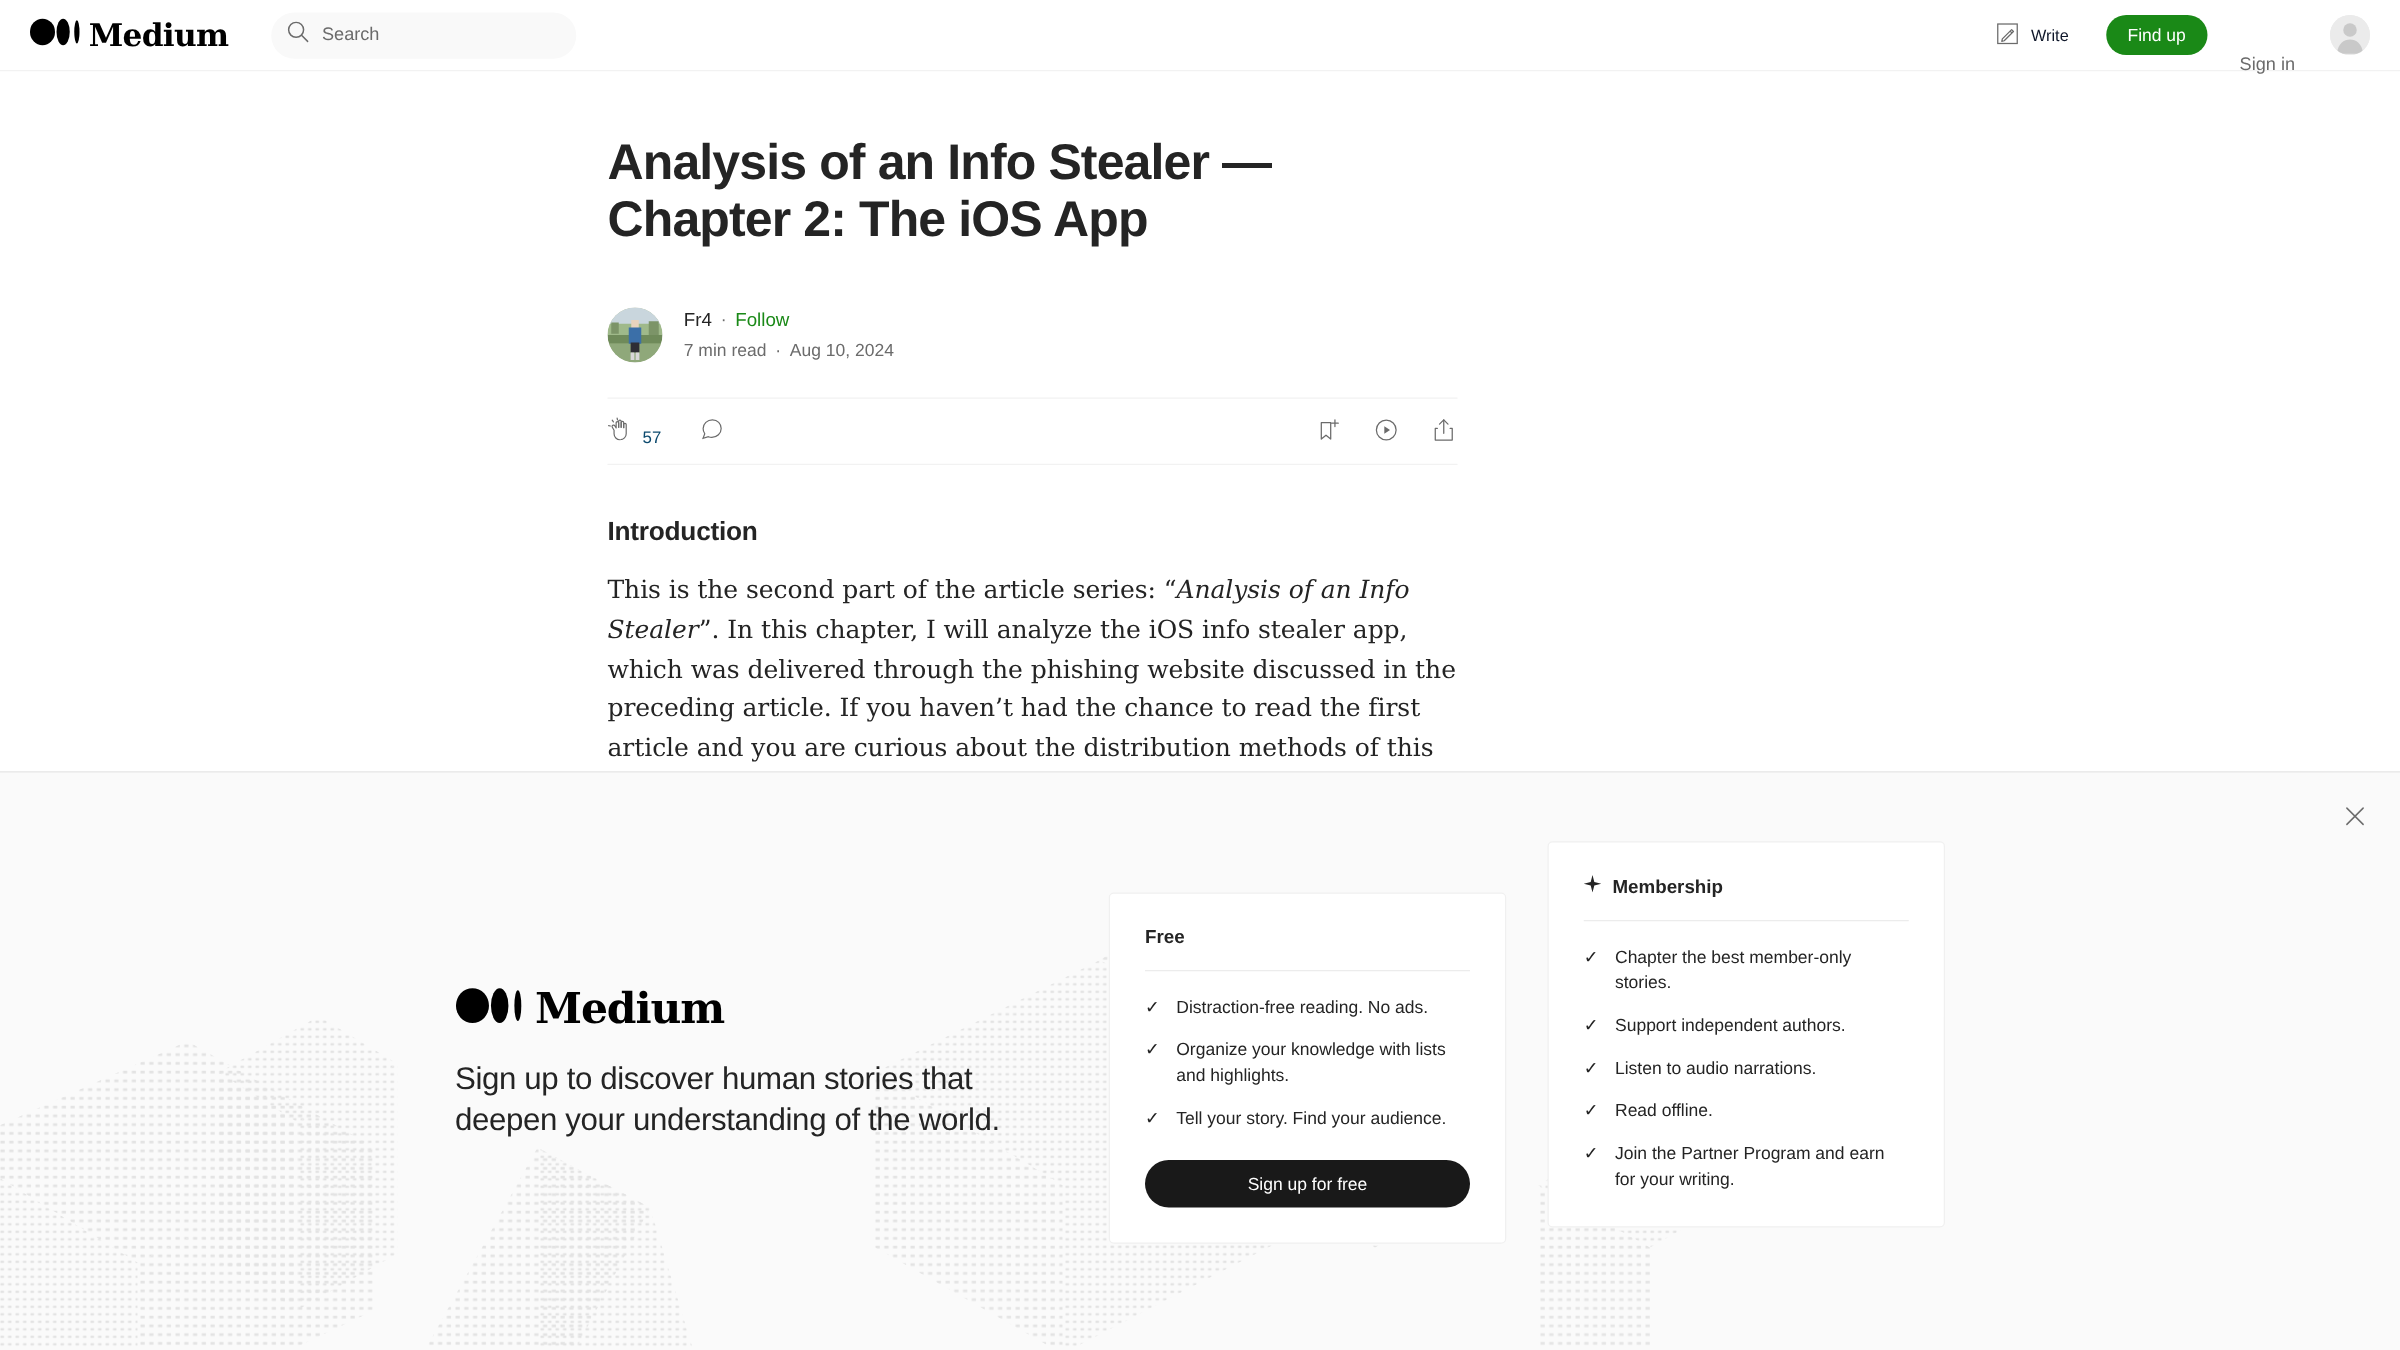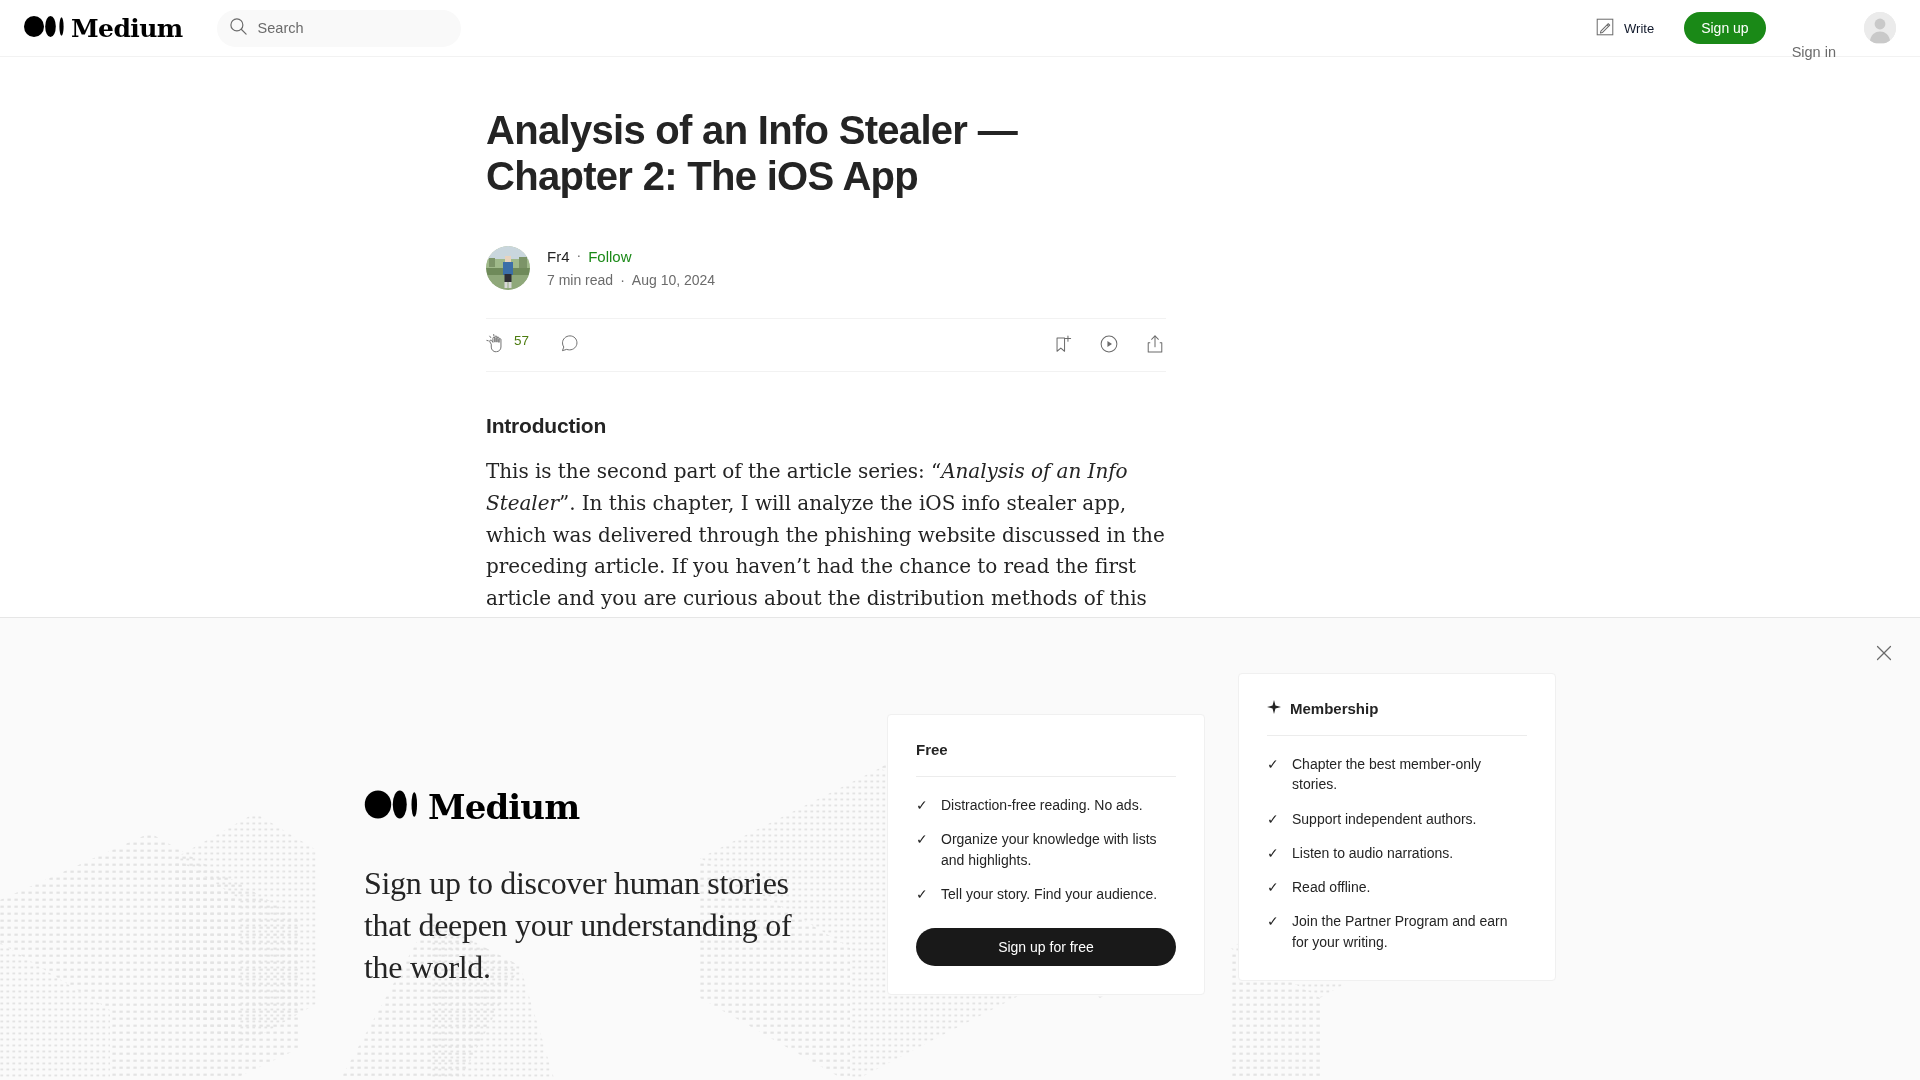--- a/index.html
+++ b/index.html
@@ -109,22 +109,22 @@
   }
 
   #action-bar {
     margin-top: 28px;
     border-top: 1px solid #f2f2f2; border-bottom: 1px solid #f2f2f2;
     height: 54px; display: flex; align-items: center;
   }
   #actions-left { display: flex; align-items: center; gap: 30px; }
   #actions-right { margin-left: auto; display: flex; align-items: center; gap: 24px; }
   .act {
-    display: flex; align-items: flex-start; gap: 7px;
-    cursor: pointer; color: #4d7c0f; font-size: 13.5px;
+    display: flex; align-items: flex-end; gap: 7px;
+    cursor: pointer; color: #0c4a6e; font-size: 13.5px;
     background: none; border: none; padding: 0;
     font-family: "Liberation Sans", sans-serif;
   }
 
   #section-heading {
     margin-top: 42px;
     font-family: "Liberation Sans", sans-serif;
     font-weight: 700; font-size: 21px; color: #242424;
     letter-spacing: -0.2px;
   }
@@ -161,23 +161,23 @@
     display: flex; align-items: center;
   }
 
   #promo-left {
     position: absolute; left: 364px; top: 170px;
     width: 460px;
   }
   #promo-logo { display: flex; align-items: center; }
   #promo-logo .logo-word { font-size: 34px; margin-left: 7px; letter-spacing: -0.9px; }
   #promo-tagline {
-    margin-top: 37px;
-    font-family: Liberation Serif, serif;
-    font-size: 32px; line-height: 1.32; color: #242424;
+    margin-top: 21px;
+    font-family: Liberation Sans, sans-serif;
+    font-size: 25px; line-height: 1.32; color: #242424;
     letter-spacing: -0.3px;
   }
 
   .plan-card {
     position: absolute;
     border-radius: 4px;
     padding: 26px 28px 28px 28px;
   }
   #card-free {
     left: 887px; top: 713px; width: 318px;
@@ -248,21 +248,21 @@
       <span>
         <svg width="22" height="22" viewBox="0 0 24 24">
           <rect x="3.5" y="3.5" width="17" height="17" fill="none" stroke="#6b6b6b" stroke-width="1.1"></rect>
           <path d="M7.5 16.5 L15.6 8.4 L17.2 10 L9.1 18.1 L7 18.6 Z" fill="#fff" stroke="#6b6b6b" stroke-width="1.1" stroke-linejoin="round"></path>
           <line x1="14.3" y1="9.7" x2="15.9" y2="11.3" stroke="#6b6b6b" stroke-width="1.1"></line>
         </svg>
       </span>
       <span>Write</span>
     </button>
 
-    <button id="signup-btn">Sign up</button>
+    <button id="signup-btn">Find up</button>
 
     <button id="signin-btn">Sign in</button>
 
     <span id="nav-avatar">
       <svg width="32" height="32" viewBox="0 0 32 32">
         <rect width="32" height="32" fill="#ebebeb"></rect>
         <circle cx="16" cy="12" r="5.4" fill="#c9c9c9"></circle>
         <path d="M5.5 31 C6.5 22.6 11 19.6 16 19.6 C21 19.6 25.5 22.6 26.5 31 Z" fill="#c9c9c9"></path>
       </svg>
     </span>

